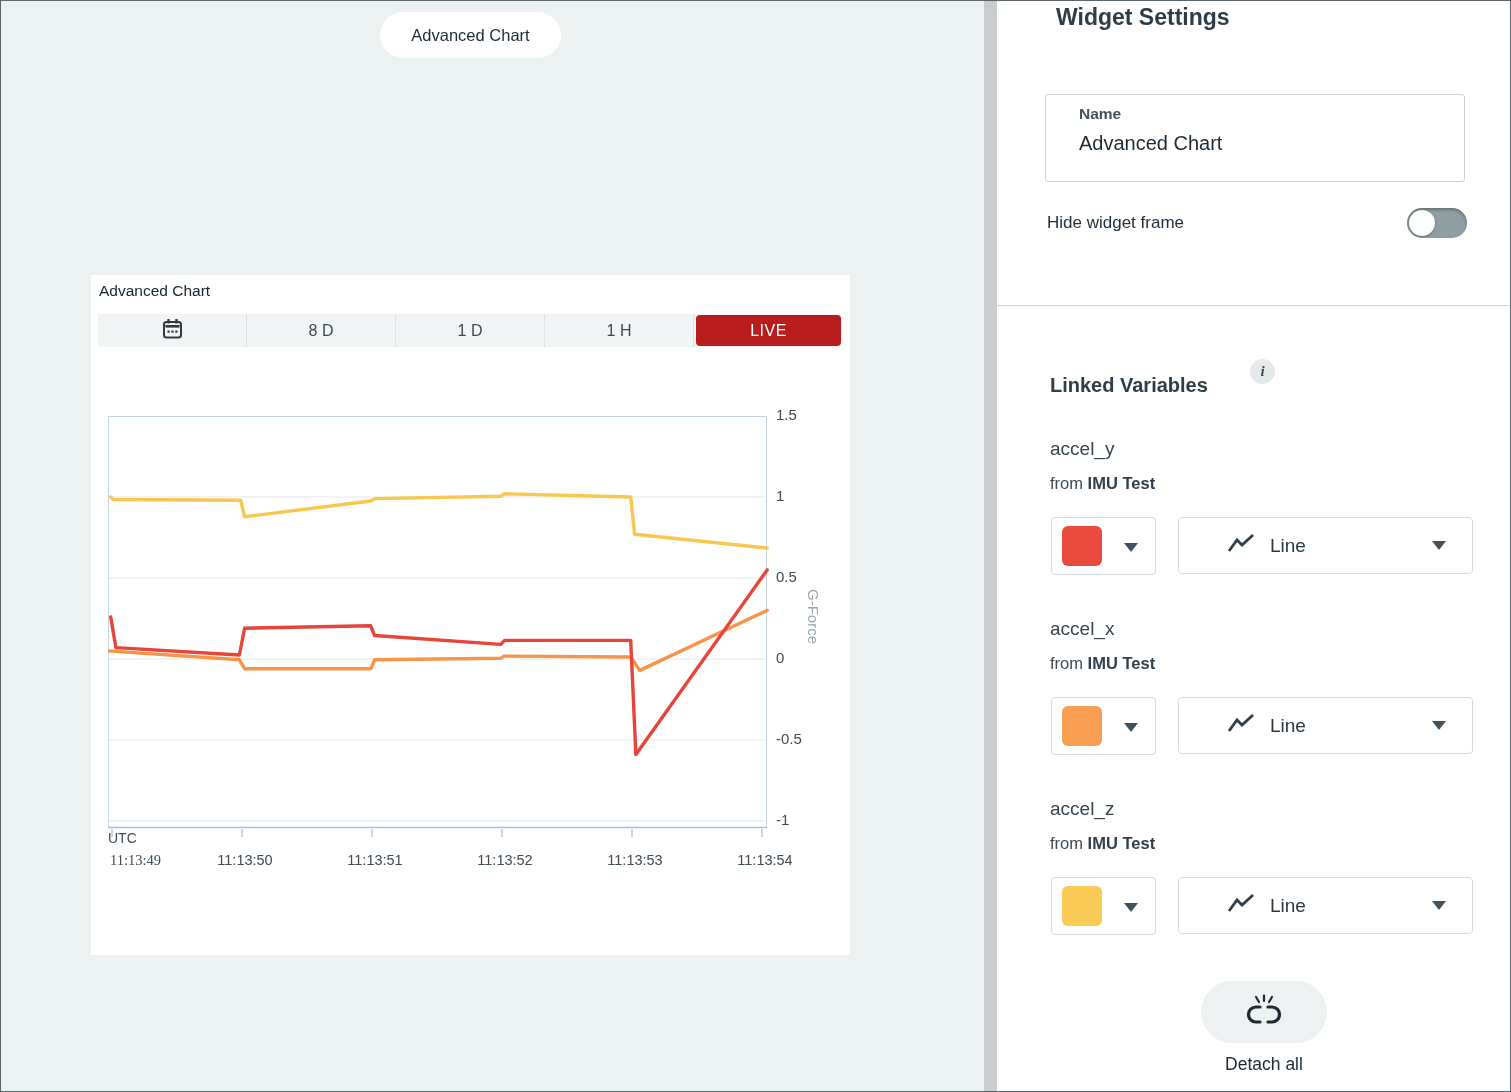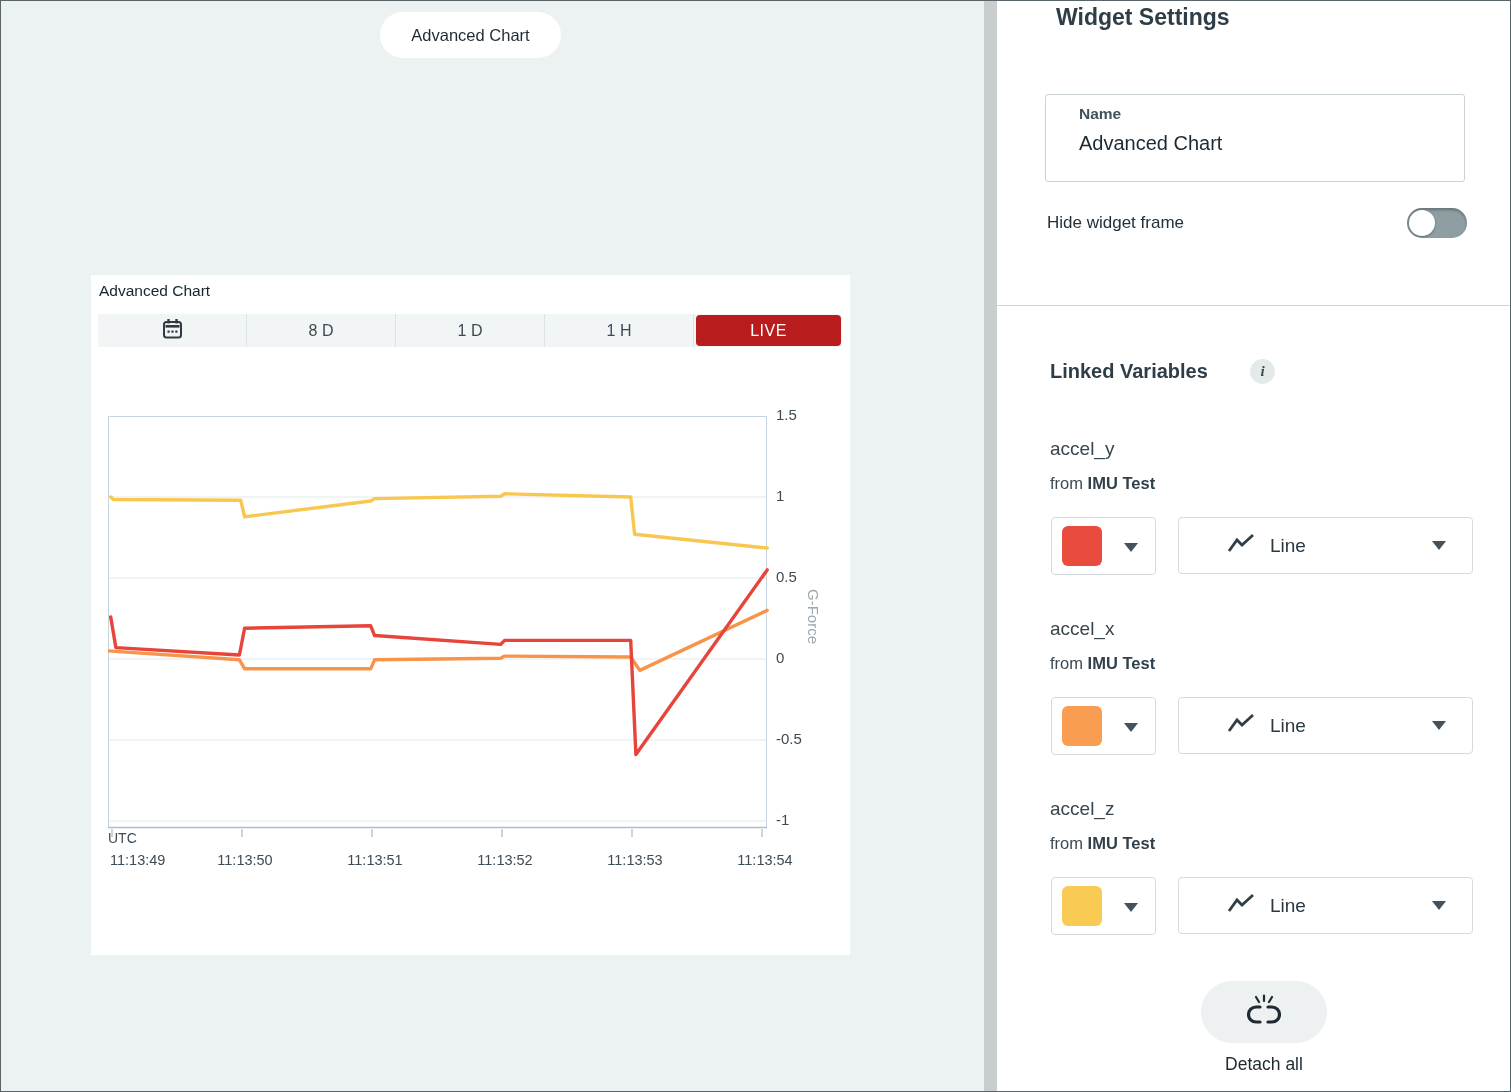--- a/index.html
+++ b/index.html
@@ -42,21 +42,21 @@
   .name-value { position:absolute; left:33px; top:37px; font-size:20px; color:#1d2a33; }
 
   .hide-label { position:absolute; left:50px; top:212px; font-size:17px; color:#22313b; }
   .toggle { position:absolute; left:410px; top:207px; width:60px; height:30px; background:#8e9ea2;
             border-radius:16px; box-shadow:inset 0 2px 3px rgba(0,0,0,.28); cursor:pointer; }
   .toggle .knob { position:absolute; left:2px; top:2px; width:26px; height:26px; background:#fff;
                   border-radius:50%; box-shadow:0 1px 2px rgba(0,0,0,.35); }
 
   .divider { position:absolute; left:0; top:304px; width:514px; height:1px; background:#ccd5d7; }
 
-  .lv-title { position:absolute; left:53px; top:359px; font-size:20px; font-weight:700; color:#2e3d46; }
+  .lv-title { position:absolute; left:53px; top:373px; font-size:20px; font-weight:700; color:#2e3d46; }
   .info { position:absolute; left:253px; top:358px; width:25px; height:25px; border-radius:50%; background:#e4e9ea;
           display:flex; align-items:center; justify-content:center; cursor:pointer;
           font-family:"Liberation Serif", serif; font-style:italic; font-weight:700; font-size:15px; color:#3c4a54; }
 
   .var-group { position:absolute; left:53px; width:424px; height:160px; }
   .vg-0 { top:437px; } .vg-1 { top:617px; } .vg-2 { top:797px; }
   .var-name { position:absolute; left:0; top:0; font-size:19px; color:#36454e; }
   .var-from { position:absolute; left:0; top:36px; font-size:16.5px; color:#3c4a54; }
   .var-from b { color:#31404a; }
   .swatch-box { position:absolute; left:1px; top:79px; width:105px; height:58px; border:1px solid #d3dbde;
@@ -134,21 +134,21 @@
           <span class="y-label" style="left: 685px; top: 131px;">1.5</span>
           <span class="y-label" style="left: 685px; top: 212px;">1</span>
           <span class="y-label" style="left: 685px; top: 293px;">0.5</span>
           <span class="y-label" style="left: 685px; top: 374px;">0</span>
           <span class="y-label" style="left: 685px; top: 455px;">-0.5</span>
           <span class="y-label" style="left: 685px; top: 536px;">-1</span>
         </div>
       <div class="gforce">G-Force</div>
       <div class="utc">UTC</div>
       <div id="xlabels">
-          <span class="x-label" style="left: 19px;">11:13:49</span>
+          <span class="x-label" style="left: 19px; font-family: Liberation Serif, serif;">11:13:49</span>
           <span class="x-label centered" style="left: 154px;">11:13:50</span>
           <span class="x-label centered" style="left: 284px;">11:13:51</span>
           <span class="x-label centered" style="left: 414px;">11:13:52</span>
           <span class="x-label centered" style="left: 544px;">11:13:53</span>
           <span class="x-label centered" style="left: 674px; text-align: center;">11:13:54</span>
         </div>
     </div>
   </div>
 
   <div class="panel-scrollbar"></div>

